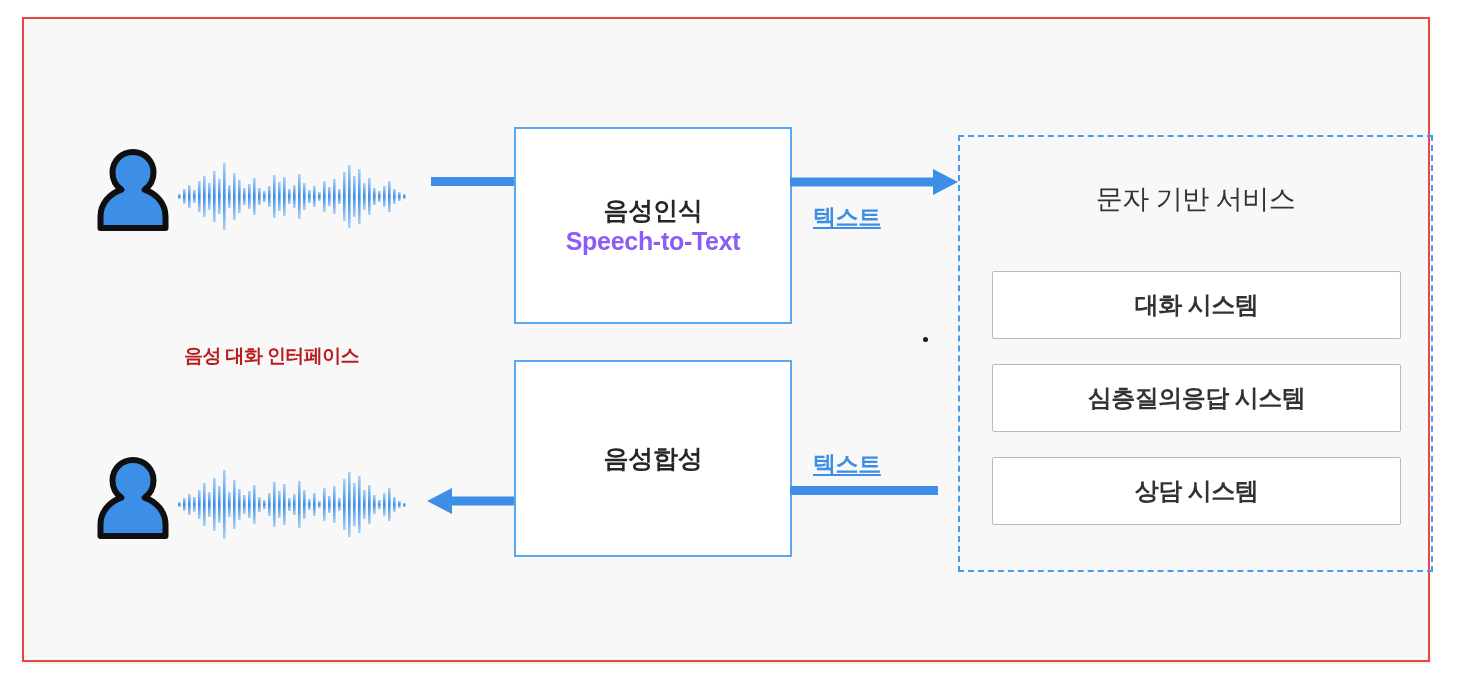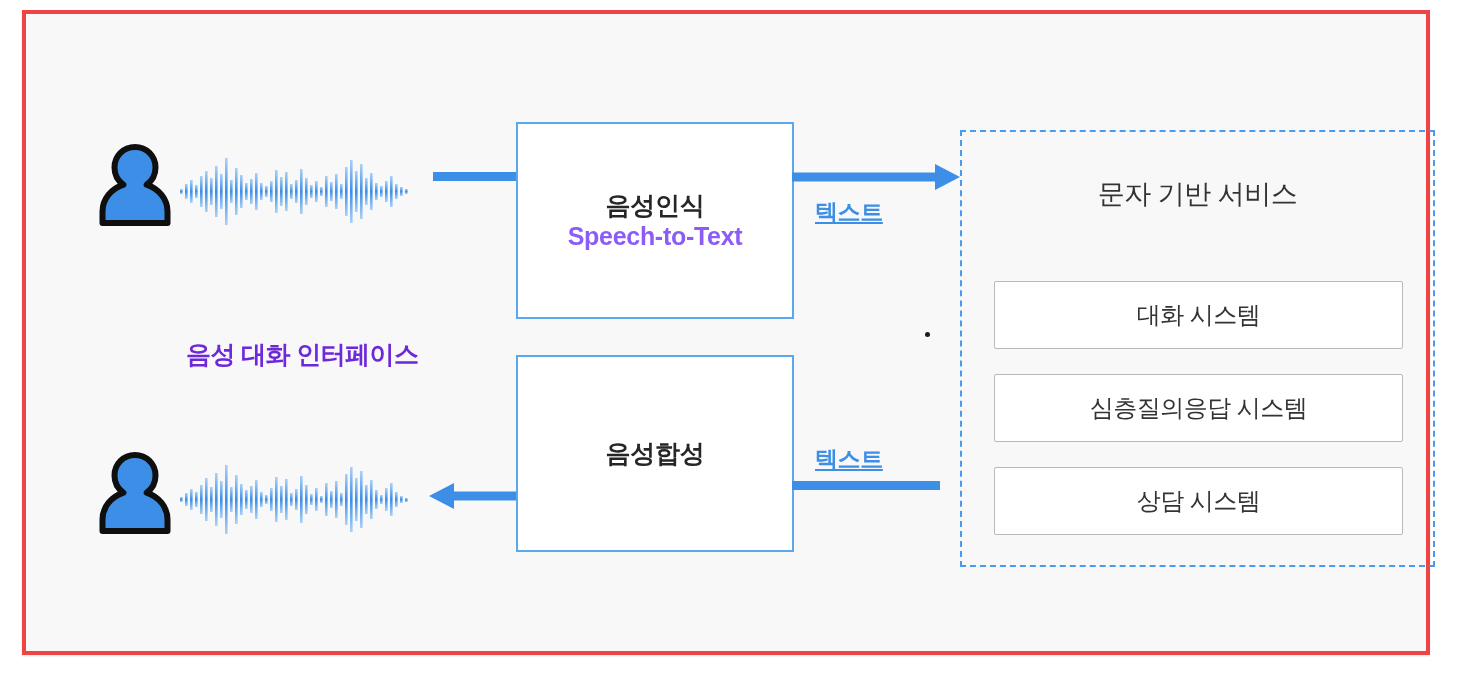--- a/index.html
+++ b/index.html
@@ -15,25 +15,25 @@
     width: 1480px;
     height: 676px;
     background: #ffffff;
     overflow: hidden;
   }
 
   
   #frame {
     position: absolute;
     left: 22px;
-    top: 10px;
+    top: 17px;
     width: 1408px;
     height: 645px;
     background: #f8f8f8;
-    border: 4px solid #ef4444;
+    border: 2px solid #ef4444;
     box-shadow: 0 1px 2px rgba(0,0,0,0.10);
   }
 
   
   .person {
     position: absolute;
     width: 72px;
     height: 86px;
   }
   .person svg { display: block; width: 100%; height: 100%; }
@@ -94,23 +94,23 @@
     letter-spacing: -0.4px;
     white-space: nowrap;
     text-align: center;
   }
 
   
   #interface-caption {
     position: absolute;
     left: 160px;
     top: 324px;
-    font-size: 25px;
-    font-weight: bold;
-    color: #6d28d9;
+    font-size: 19px;
+    font-weight: bold;
+    color: #b91c1c;
     letter-spacing: -0.6px;
     white-space: nowrap;
   }
 
   
   #services-panel {
     position: absolute;
     left: 934px;
     top: 116px;
     width: 475px;
@@ -134,24 +134,23 @@
     left: 32px;
     width: 409px;
     height: 68px;
     background: #ffffff;
     border: 1px solid #b9b9b9;
     border-radius: 2px;
     display: flex;
     align-items: center;
     justify-content: center;
     font-size: 24px;
-    font-weight: normal;
+    font-weight: bold;
     color: #333333;
     letter-spacing: -0.5px;
-    margin-top: 15px;
   }
   #service-box-0 { top: 134px; }
   #service-box-1 { top: 227px; }
   #service-box-2 { top: 320px; }
 
   
   #stray-dot {
     position: absolute;
     left: 899px;
     top: 318px;

